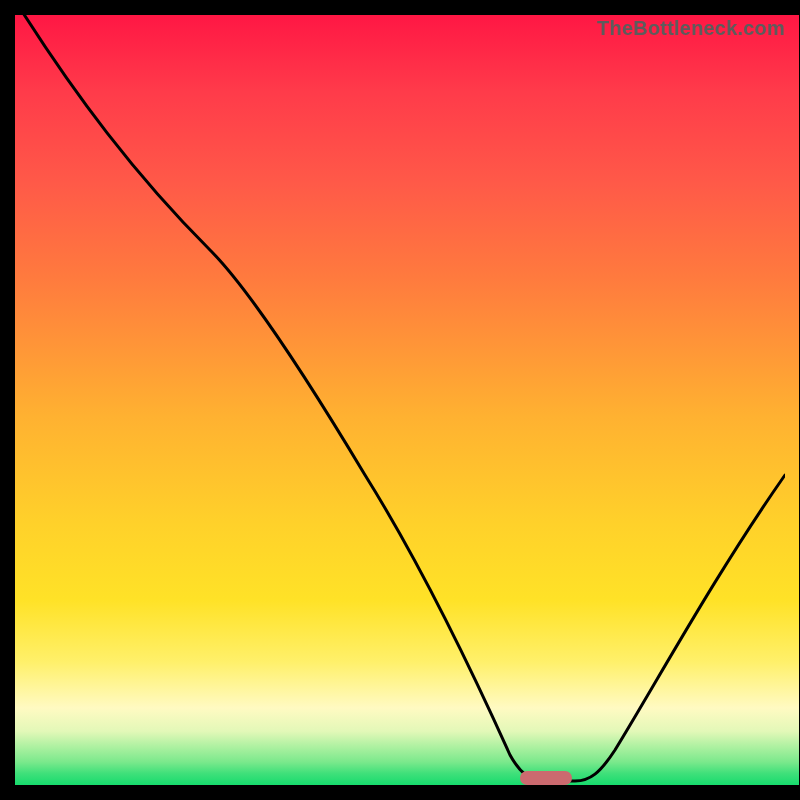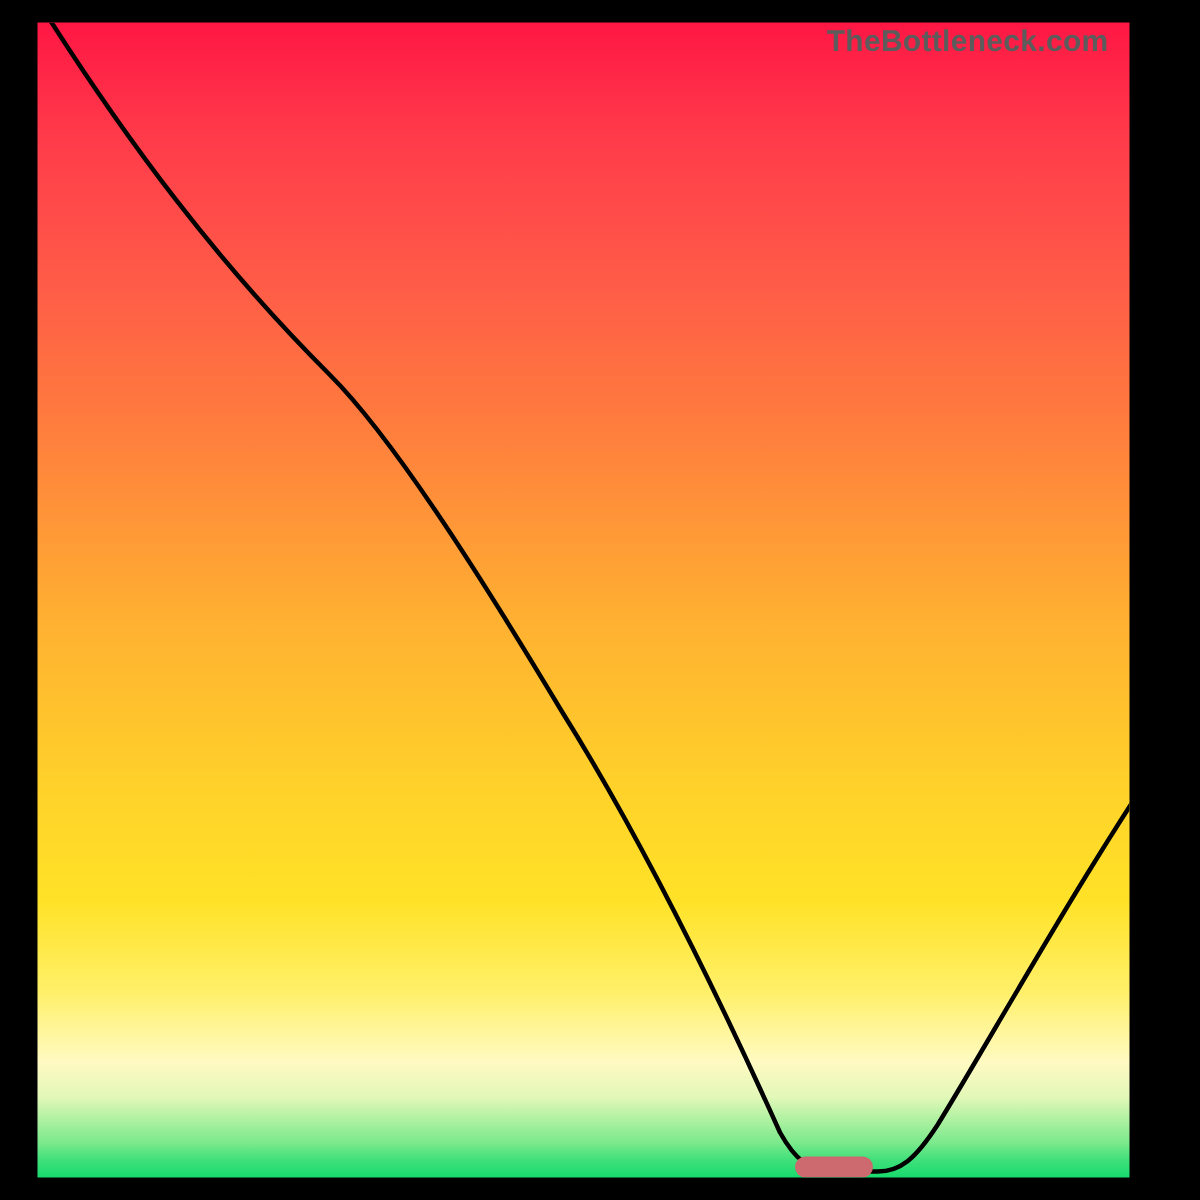--- a/index.html
+++ b/index.html
@@ -12,23 +12,23 @@
     font-family: Arial, Helvetica, sans-serif;
   }
   .frame {
     position: relative;
     width: 800px;
     height: 800px;
     background: #000;
   }
   .plot {
     position: absolute;
-    left: 25px;
+    left: 15px;
     top: 15px;
-    width: 728px;
+    width: 784px;
     height: 770px;
     background: linear-gradient(
       to bottom,
       #ff1744 0%,
       #ff3b4a 10%,
       #ff5a48 22%,
       #ff7a3e 34%,
       #ffb131 52%,
       #ffd12a 66%,
       #ffe227 76%,

